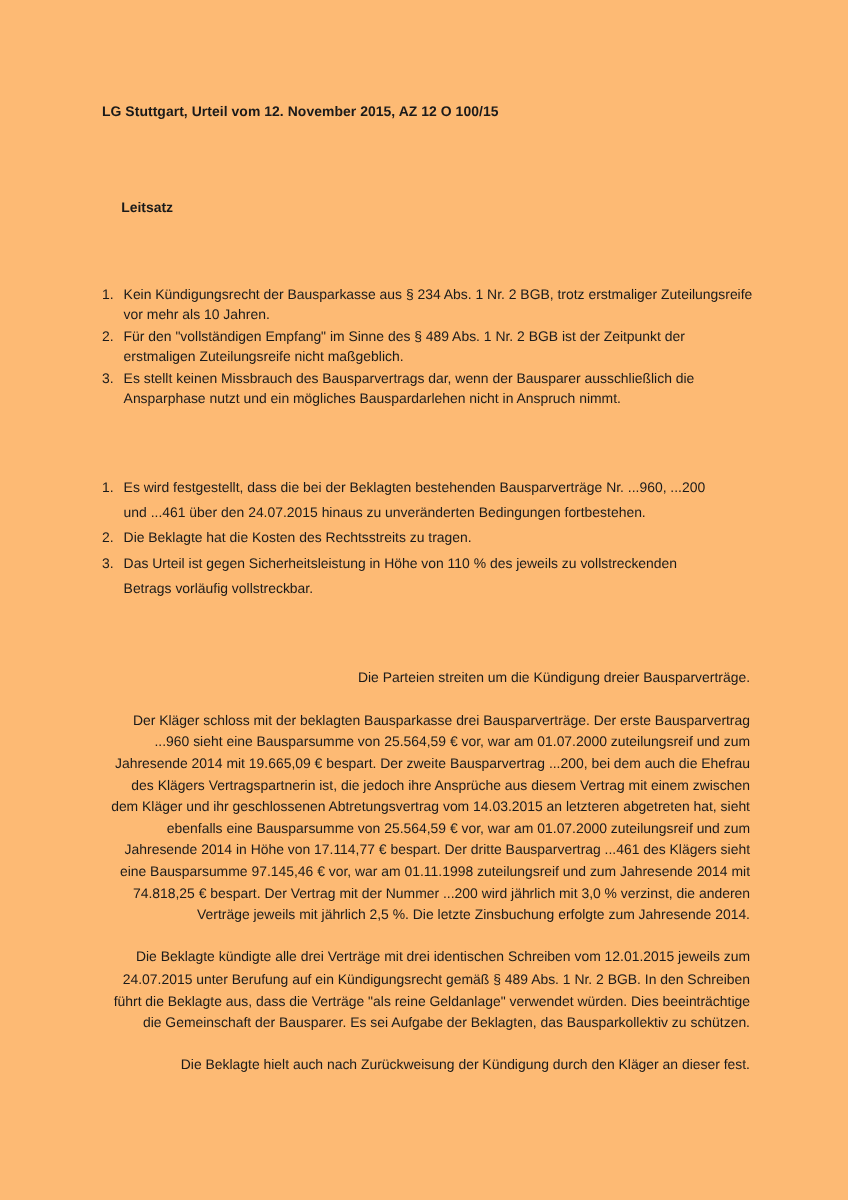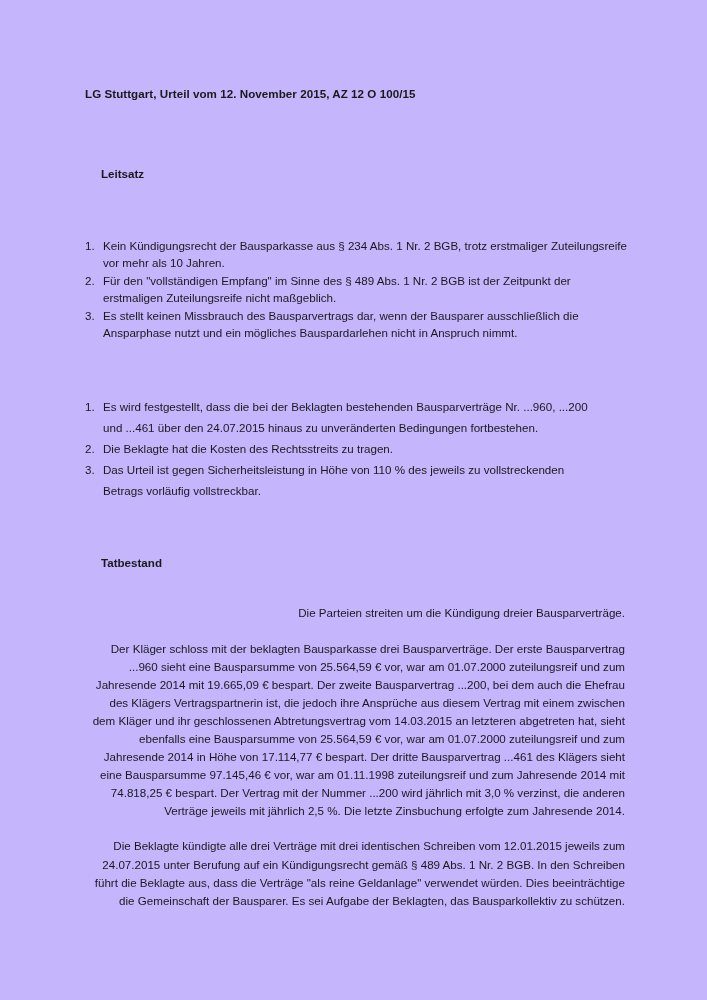--- a/index.html
+++ b/index.html
@@ -12,21 +12,21 @@
     width: 707px;
     height: 1000px;
     font-family: "Liberation Sans", sans-serif;
     color: #1a1a1a;
     -webkit-font-smoothing: antialiased;
   }
   .page {
     position: relative;
     width: 707px;
     height: 1000px;
-    background: #c4b5fd;
+    background: #fdba74;
     box-sizing: border-box;
     padding: 0;
     overflow: hidden;
   }
   .content {
     position: absolute;
     left: 85px;
     top: 86px;
     width: 542px;
   }
@@ -146,22 +146,22 @@
         <span class="item-text">Die Beklagte hat die Kosten des Rechtsstreits zu tragen.</span>
       </li>
       <li>
         <span class="marker">3.</span>
         <span class="item-text">Das Urteil ist gegen Sicherheitsleistung in Höhe von 110 % des jeweils zu vollstreckenden Betrags vorläufig vollstreckbar.</span>
       </li>
     </ol>
 
     <div class="sp-list-tatb"></div>
 
-    <h2 class="section-heading">Tatbestand</h2>
 
     <div class="sp-tatb-p"></div>
 
     <p class="body-par">Die Parteien streiten um die Kündigung dreier Bausparverträge.</p>
     <p class="body-par">Der Kläger schloss mit der beklagten Bausparkasse drei Bausparverträge. Der erste Bausparvertrag ...960 sieht eine Bausparsumme von 25.564,59 € vor, war am 01.07.2000 zuteilungsreif und zum Jahresende 2014 mit 19.665,09 € bespart. Der zweite Bausparvertrag ...200, bei dem auch die Ehefrau des Klägers Vertragspartnerin ist, die jedoch ihre Ansprüche aus diesem Vertrag mit einem zwischen dem Kläger und ihr geschlossenen Abtretungsvertrag vom 14.03.2015 an letzteren abgetreten hat, sieht ebenfalls eine Bausparsumme von 25.564,59 € vor, war am 01.07.2000 zuteilungsreif und zum Jahresende 2014 in Höhe von 17.114,77 € bespart. Der dritte Bausparvertrag ...461 des Klägers sieht eine Bausparsumme 97.145,46 € vor, war am 01.11.1998 zuteilungsreif und zum Jahresende 2014 mit 74.818,25 € bespart. Der Vertrag mit der Nummer ...200 wird jährlich mit 3,0 % verzinst, die anderen Verträge jeweils mit jährlich 2,5 %. Die letzte Zinsbuchung erfolgte zum Jahresende 2014.</p>
     <p class="body-par">Die Beklagte kündigte alle drei Verträge mit drei identischen Schreiben vom 12.01.2015 jeweils zum 24.07.2015 unter Berufung auf ein Kündigungsrecht gemäß § 489 Abs. 1 Nr. 2 BGB. In den Schreiben führt die Beklagte aus, dass die Verträge "als reine Geldanlage" verwendet würden. Dies beeinträchtige die Gemeinschaft der Bausparer. Es sei Aufgabe der Beklagten, das Bausparkollektiv zu schützen.</p>
+    <p class="body-par">Die Beklagte hielt auch nach Zurückweisung der Kündigung durch den Kläger an dieser fest.</p>
 
   </div>
 </div>
 
 </body></html>

